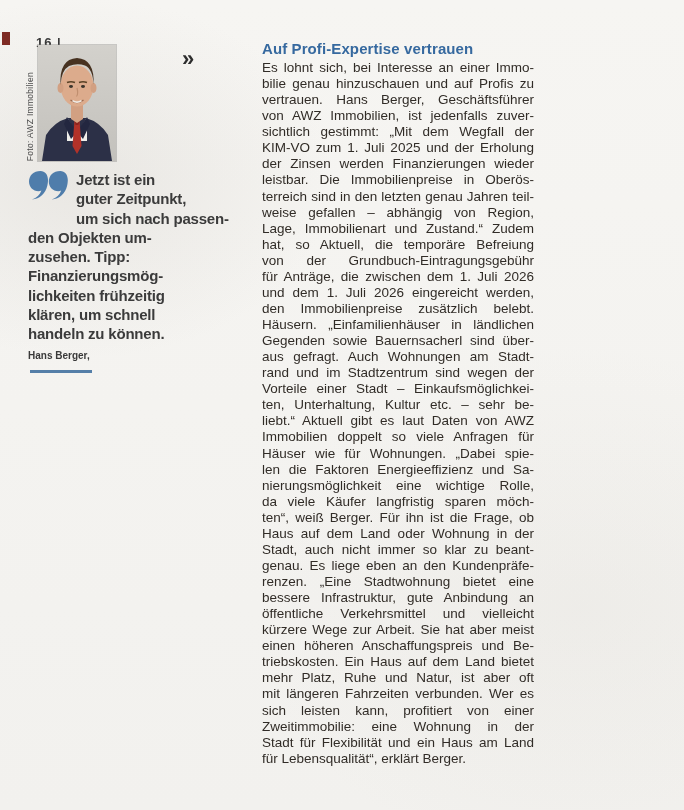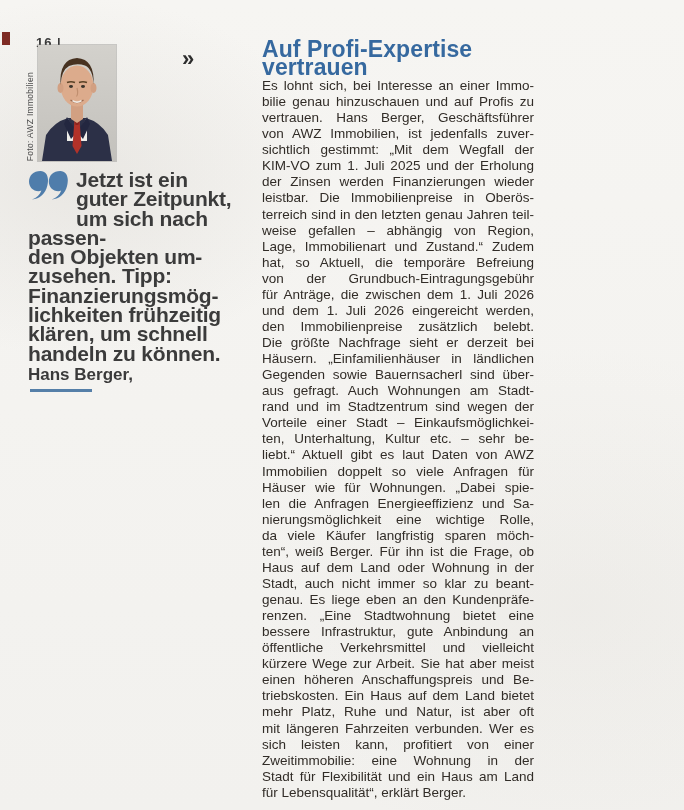--- a/index.html
+++ b/index.html
@@ -28,29 +28,29 @@
     writing-mode:vertical-rl;transform:rotate(180deg);
     font-size:8.5px;color:#4a4a4a;white-space:nowrap;letter-spacing:.3px;
   }
   .continuation-mark{
     position:absolute;left:182px;top:46px;
     font-size:22px;font-weight:bold;color:#2d2d2d;
   }
   .pull-quote{position:absolute;left:28px;top:170px;width:214px;}
   .quote-mark-float{float:left;width:48px;height:39px;}
   .quote-lines{
-    font-size:21px;line-height:19.3px;font-weight:600;
+    font-size:15px;line-height:19.3px;font-weight:600;
     color:#3b3b3b;letter-spacing:-0.2px;
   }
-  .attribution{margin-top:5px;font-size:17px;font-weight:bold;line-height:13px;color:#3a3a3a;}
+  .attribution{margin-top:5px;font-size:10px;font-weight:bold;line-height:13px;color:#3a3a3a;}
   .quote-divider{width:62px;height:3.5px;background:#557fa8;margin:8px 0 0 2px;}
   
   .article{position:absolute;left:262px;top:40px;width:272px;}
   .article-heading{
-    margin:0 0 2px 0;font-size:23px;line-height:18px;
+    margin:0 0 2px 0;font-size:15px;line-height:18px;
     font-weight:bold;color:#36699f;letter-spacing:.1px;
   }
   .article-body{
     font-family:Liberation Sans, sans-serif;
     font-size:13.5px;line-height:16.07px;color:#312c27;
   }
   .article-line{
     height:16.07px;overflow:hidden;
     text-align:justify;text-align-last:justify;
   }
@@ -147,31 +147,30 @@
       <div class="article-line">der Zinsen werden Finanzierungen wieder</div>
       <div class="article-line">leistbar. Die Immobilienpreise in Oberös-</div>
       <div class="article-line">terreich sind in den letzten genau Jahren teil-</div>
       <div class="article-line">weise gefallen – abhängig von Region,</div>
       <div class="article-line">Lage, Immobilienart und Zustand.“ Zudem</div>
       <div class="article-line">hat, so Aktuell, die temporäre Befreiung</div>
       <div class="article-line">von der Grundbuch-Eintragungsgebühr</div>
       <div class="article-line">für Anträge, die zwischen dem 1. Juli 2026</div>
       <div class="article-line">und dem 1. Juli 2026 eingereicht werden,</div>
       <div class="article-line">den Immobilienpreise zusätzlich belebt.</div>
-      <div class="article-line">Die größte Nachfrage sieht er derzeit bei</div>
       <div class="article-line">Häusern. „Einfamilienhäuser in ländlichen</div>
       <div class="article-line">Gegenden sowie Bauernsacherl sind über-</div>
       <div class="article-line">aus gefragt. Auch Wohnungen am Stadt-</div>
       <div class="article-line">rand und im Stadtzentrum sind wegen der</div>
       <div class="article-line">Vorteile einer Stadt – Einkaufsmöglichkei-</div>
       <div class="article-line">ten, Unterhaltung, Kultur etc. – sehr be-</div>
       <div class="article-line">liebt.“ Aktuell gibt es laut Daten von AWZ</div>
       <div class="article-line">Immobilien doppelt so viele Anfragen für</div>
       <div class="article-line">Häuser wie für Wohnungen. „Dabei spie-</div>
-      <div class="article-line">len die Anfragen Energieeffizienz und Sa-</div>
+      <div class="article-line">len die Faktoren Energieeffizienz und Sa-</div>
       <div class="article-line">nierungsmöglichkeit eine wichtige Rolle,</div>
       <div class="article-line">da viele Käufer langfristig sparen möch-</div>
       <div class="article-line">ten“, weiß Berger. Für ihn ist die Frage, ob</div>
       <div class="article-line">Haus auf dem Land oder Wohnung in der</div>
       <div class="article-line">Stadt, auch nicht immer so klar zu beant-</div>
       <div class="article-line">genau. Es liege eben an den Kundenpräfe-</div>
       <div class="article-line">renzen. „Eine Stadtwohnung bietet eine</div>
       <div class="article-line">bessere Infrastruktur, gute Anbindung an</div>
       <div class="article-line">öffentliche Verkehrsmittel und vielleicht</div>
       <div class="article-line">kürzere Wege zur Arbeit. Sie hat aber meist</div>

